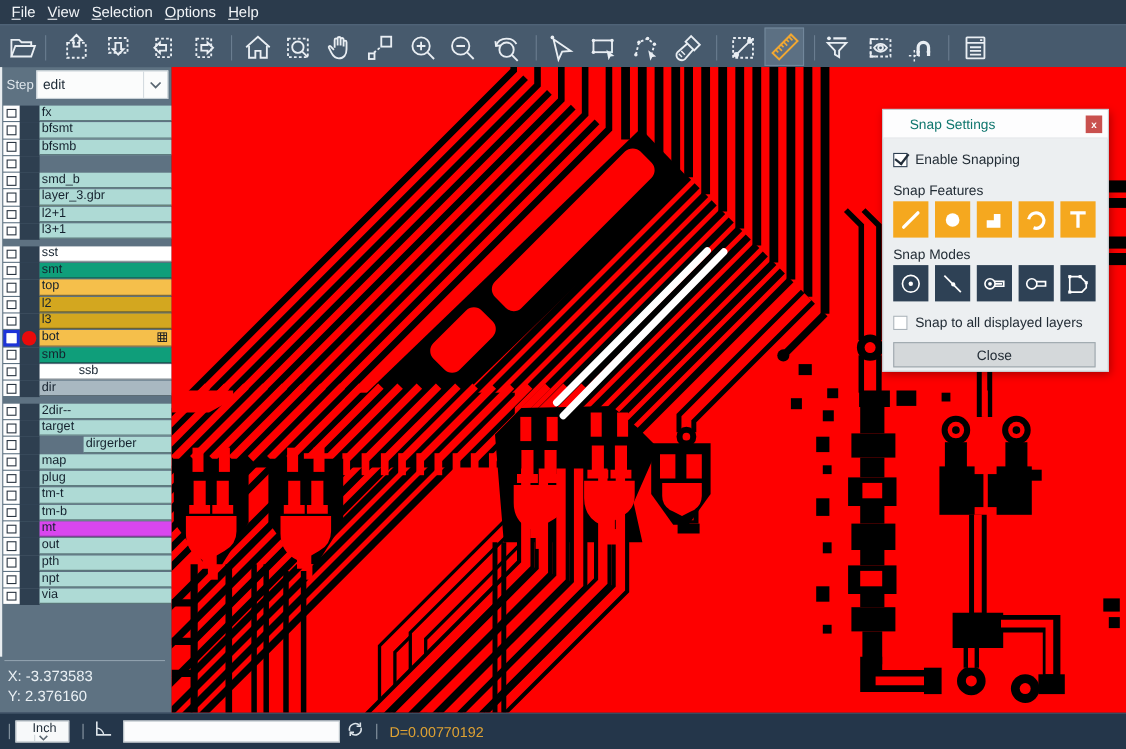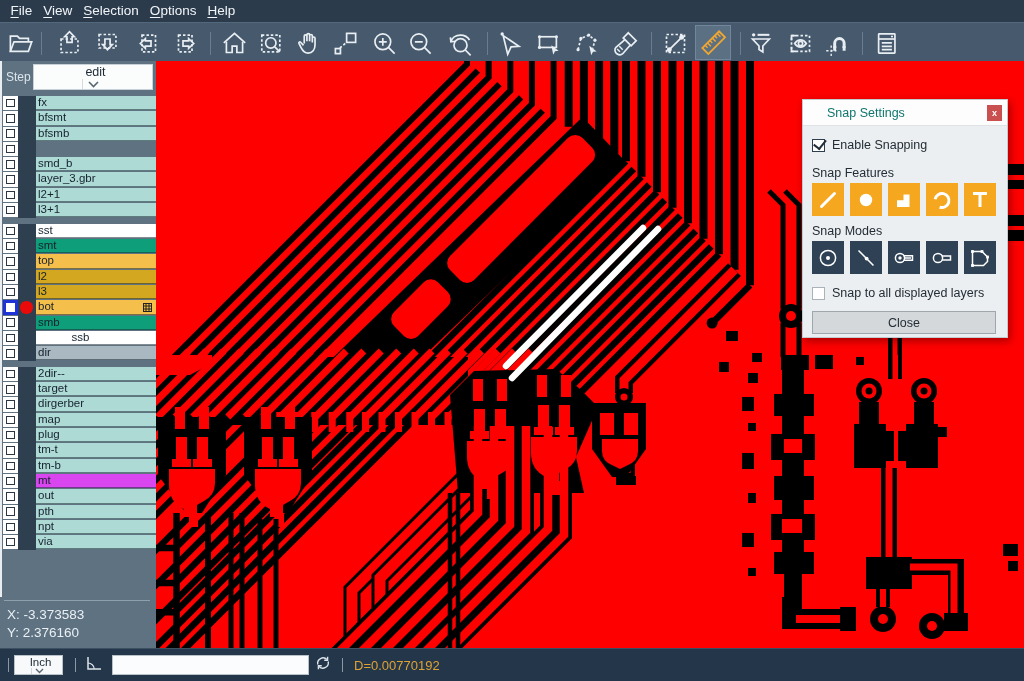--- a/index.html
+++ b/index.html
@@ -21,21 +21,21 @@
   .tbtn.active { background:#5c7083; border:1px solid #72879b; width:36px; height:35px; top:2px; }
   .tsep { position:absolute; top:9px; width:1px; height:23px; background:#6a7d90; }
   .tbtn svg { display:block; }
 
   
   .sidebar { position:absolute; left:0; top:61px; width:156px; height:587px; background:#5e7282; }
   .sidebar .scrollstrip { position:absolute; left:0; top:0; width:2px; height:536px; background:#e9edf0; }
   .steprow { position:absolute; left:0; top:3px; width:156px; height:26px; display:flex; align-items:center; }
   .steplabel { color:#dde5eb; font-size:12px; padding-left:6px; width:33px; }
   .stepselect { position:absolute; left:33px; top:0; width:120px; height:26px; background:#fbfcfc;
-    border:1px solid #c9d2d8; display:flex; align-items:center;flex-direction:column; }
+    border:1px solid #c9d2d8; display:flex; align-items:center; }
   .stepselect .val { flex:1; font-size:12.5px; color:#1c2935; padding-left:5px; }
   .stepselect .chev { width:22px; height:100%; border-left:1px solid #d4dbe0; display:flex; align-items:center; justify-content:center; }
   .layers { position:absolute; left:2.5px; top:35px; width:153.5px; }
   .lgroup { margin-bottom:5.4px; }
   .lrow { display:flex; height:15.3px; position:relative; }
   .cbcell { width:15.5px; height:14.3px; background:#fff; display:flex; align-items:center; justify-content:center; margin-bottom:1px; }
   .cbcell.activecell { background:#1d33d8; }
   .cb { width:8.5px; height:8.5px; border:1.6px solid #2b3642; background:#fff; }
   .cbcell.activecell .cb { border-color:#fff; background:#fff; }
   .gutter { width:17.5px; height:15.3px; background:#2e3f50; position:relative; }
@@ -413,21 +413,21 @@
               <div class="cb"></div>
             </div>
             <div class="gutter"></div>
             <div class="lbl" style="background: rgb(174, 218, 213);">target</div>
           </div>
           <div class="lrow">
             <div class="cbcell">
               <div class="cb"></div>
             </div>
             <div class="gutter"></div>
-            <div class="lbl" style="background: rgb(174, 218, 213);">dirgerber</div>
+            <div class="lbl" style="background: rgb(174, 218, 213); margin-left: 40px;">dirgerber</div>
           </div>
           <div class="lrow">
             <div class="cbcell">
               <div class="cb"></div>
             </div>
             <div class="gutter"></div>
             <div class="lbl" style="background: rgb(174, 218, 213);">map</div>
           </div>
           <div class="lrow">
             <div class="cbcell">

